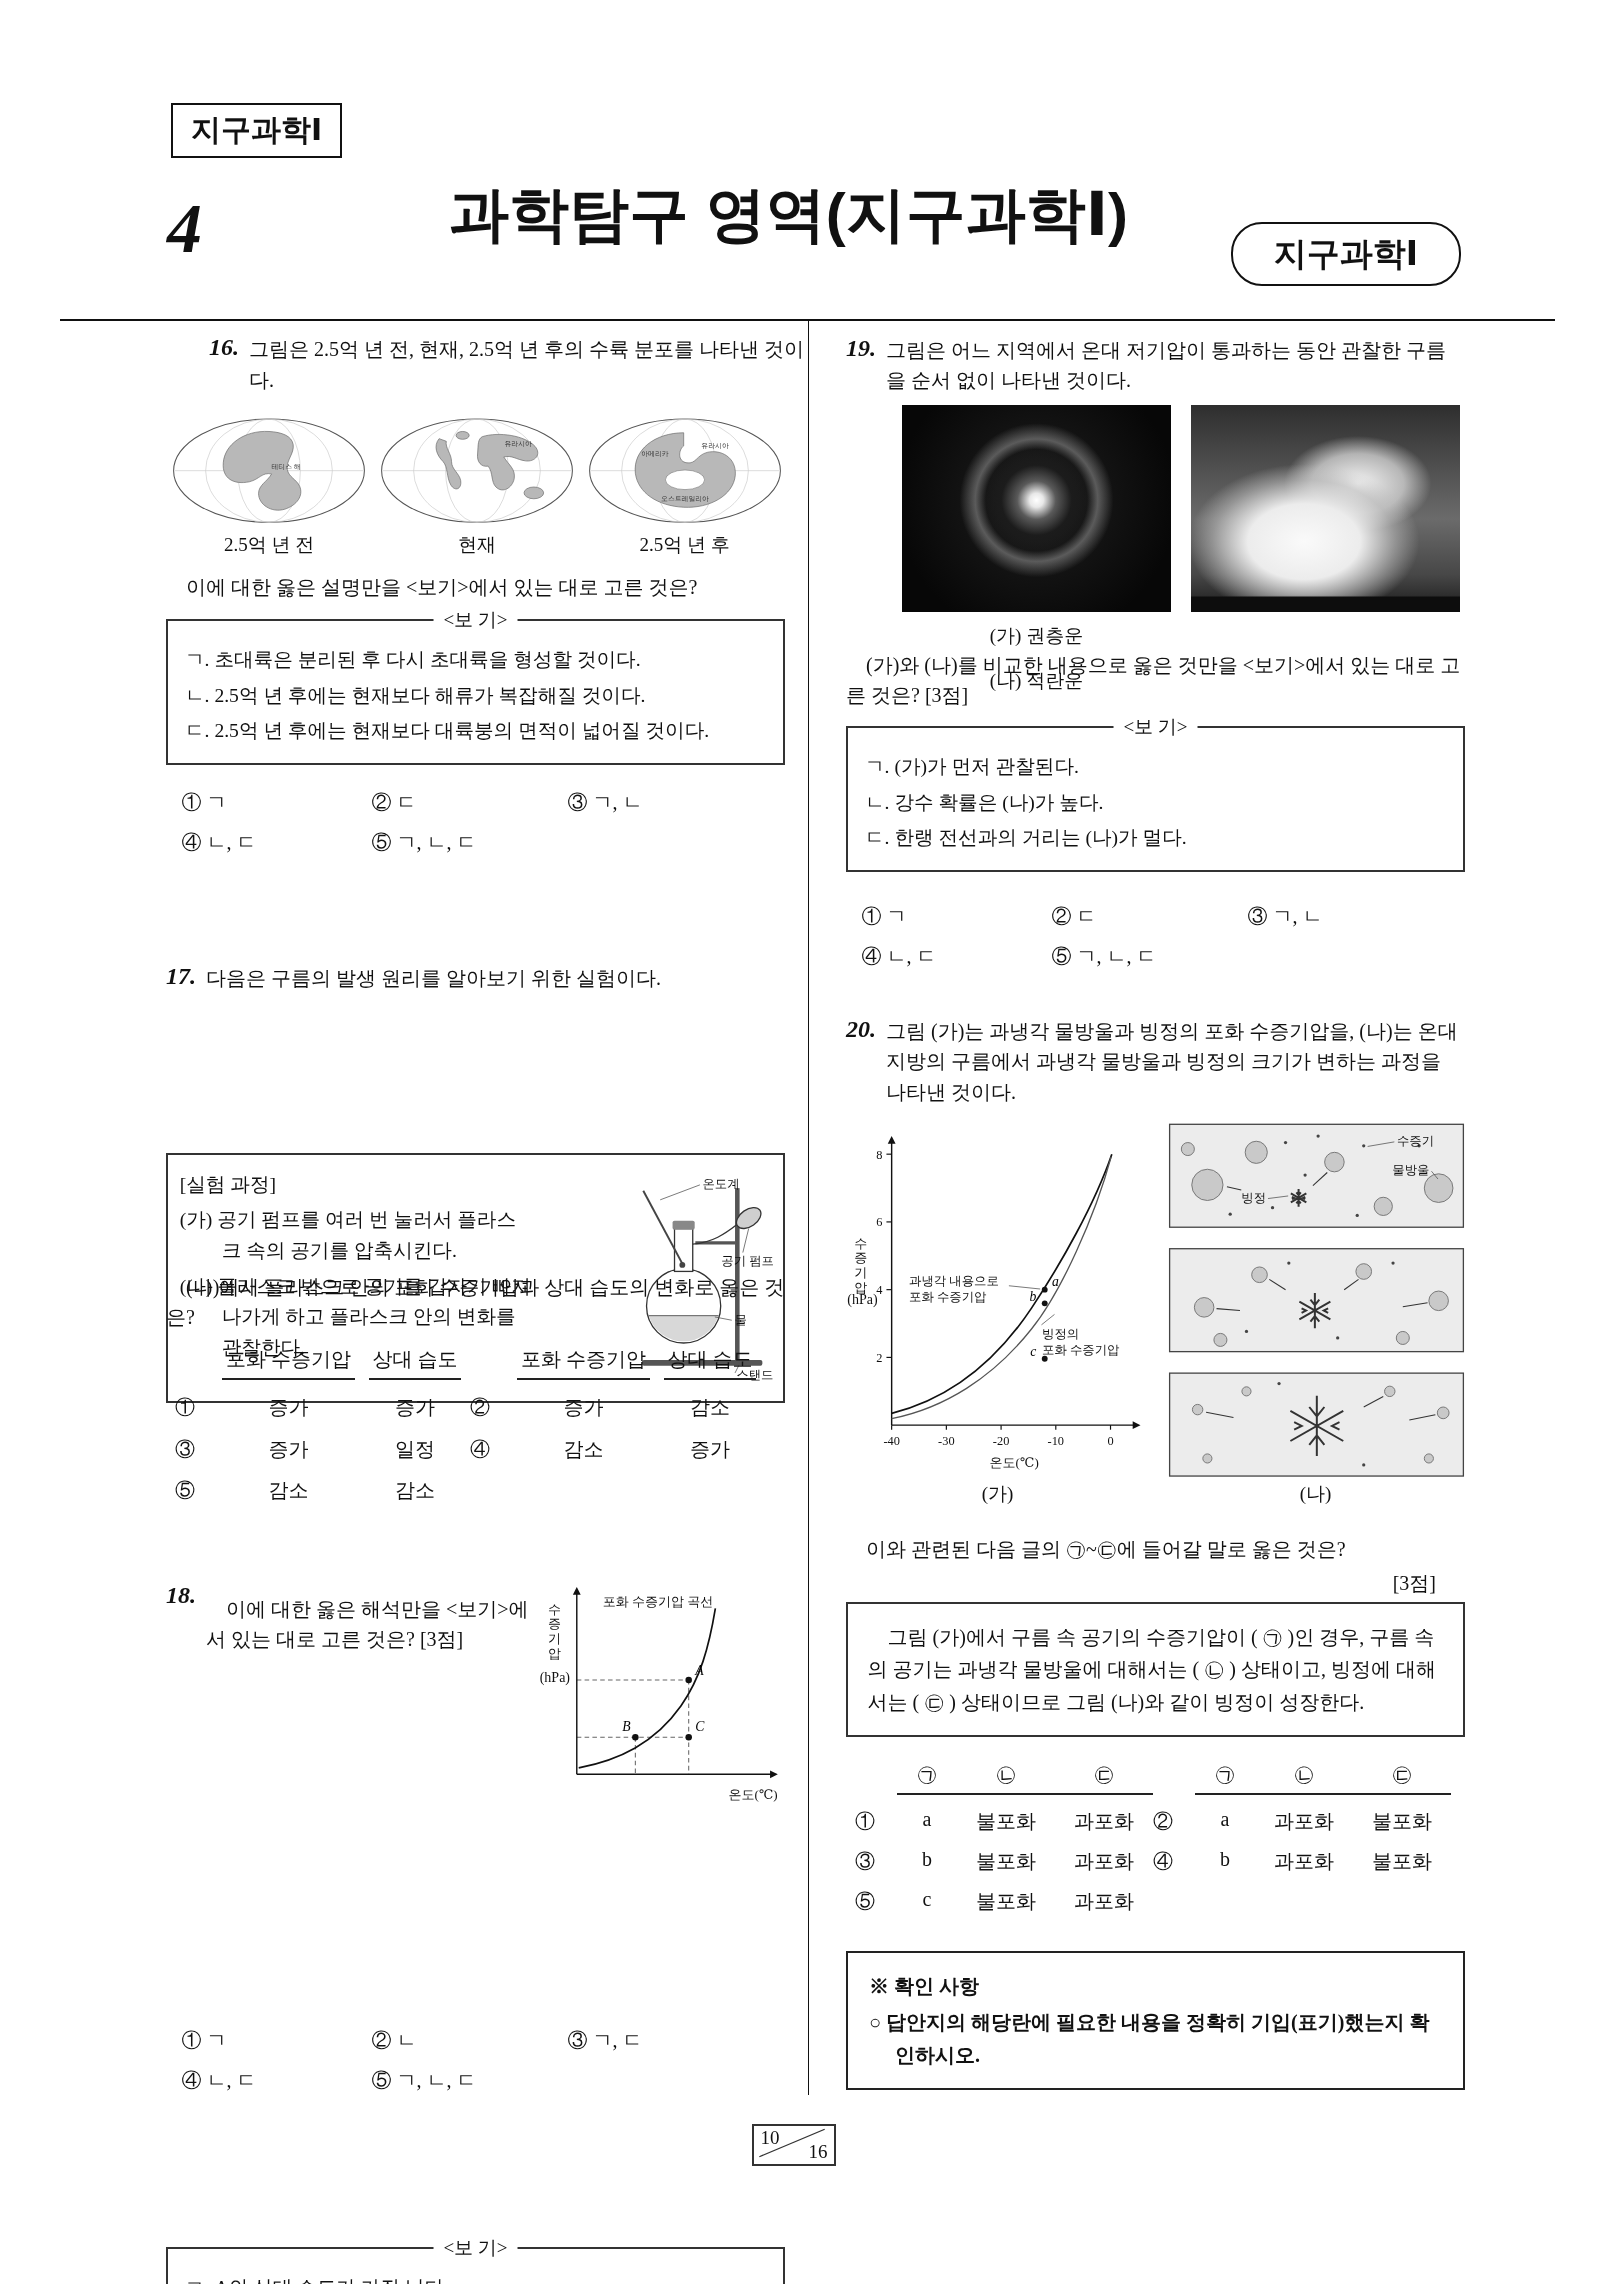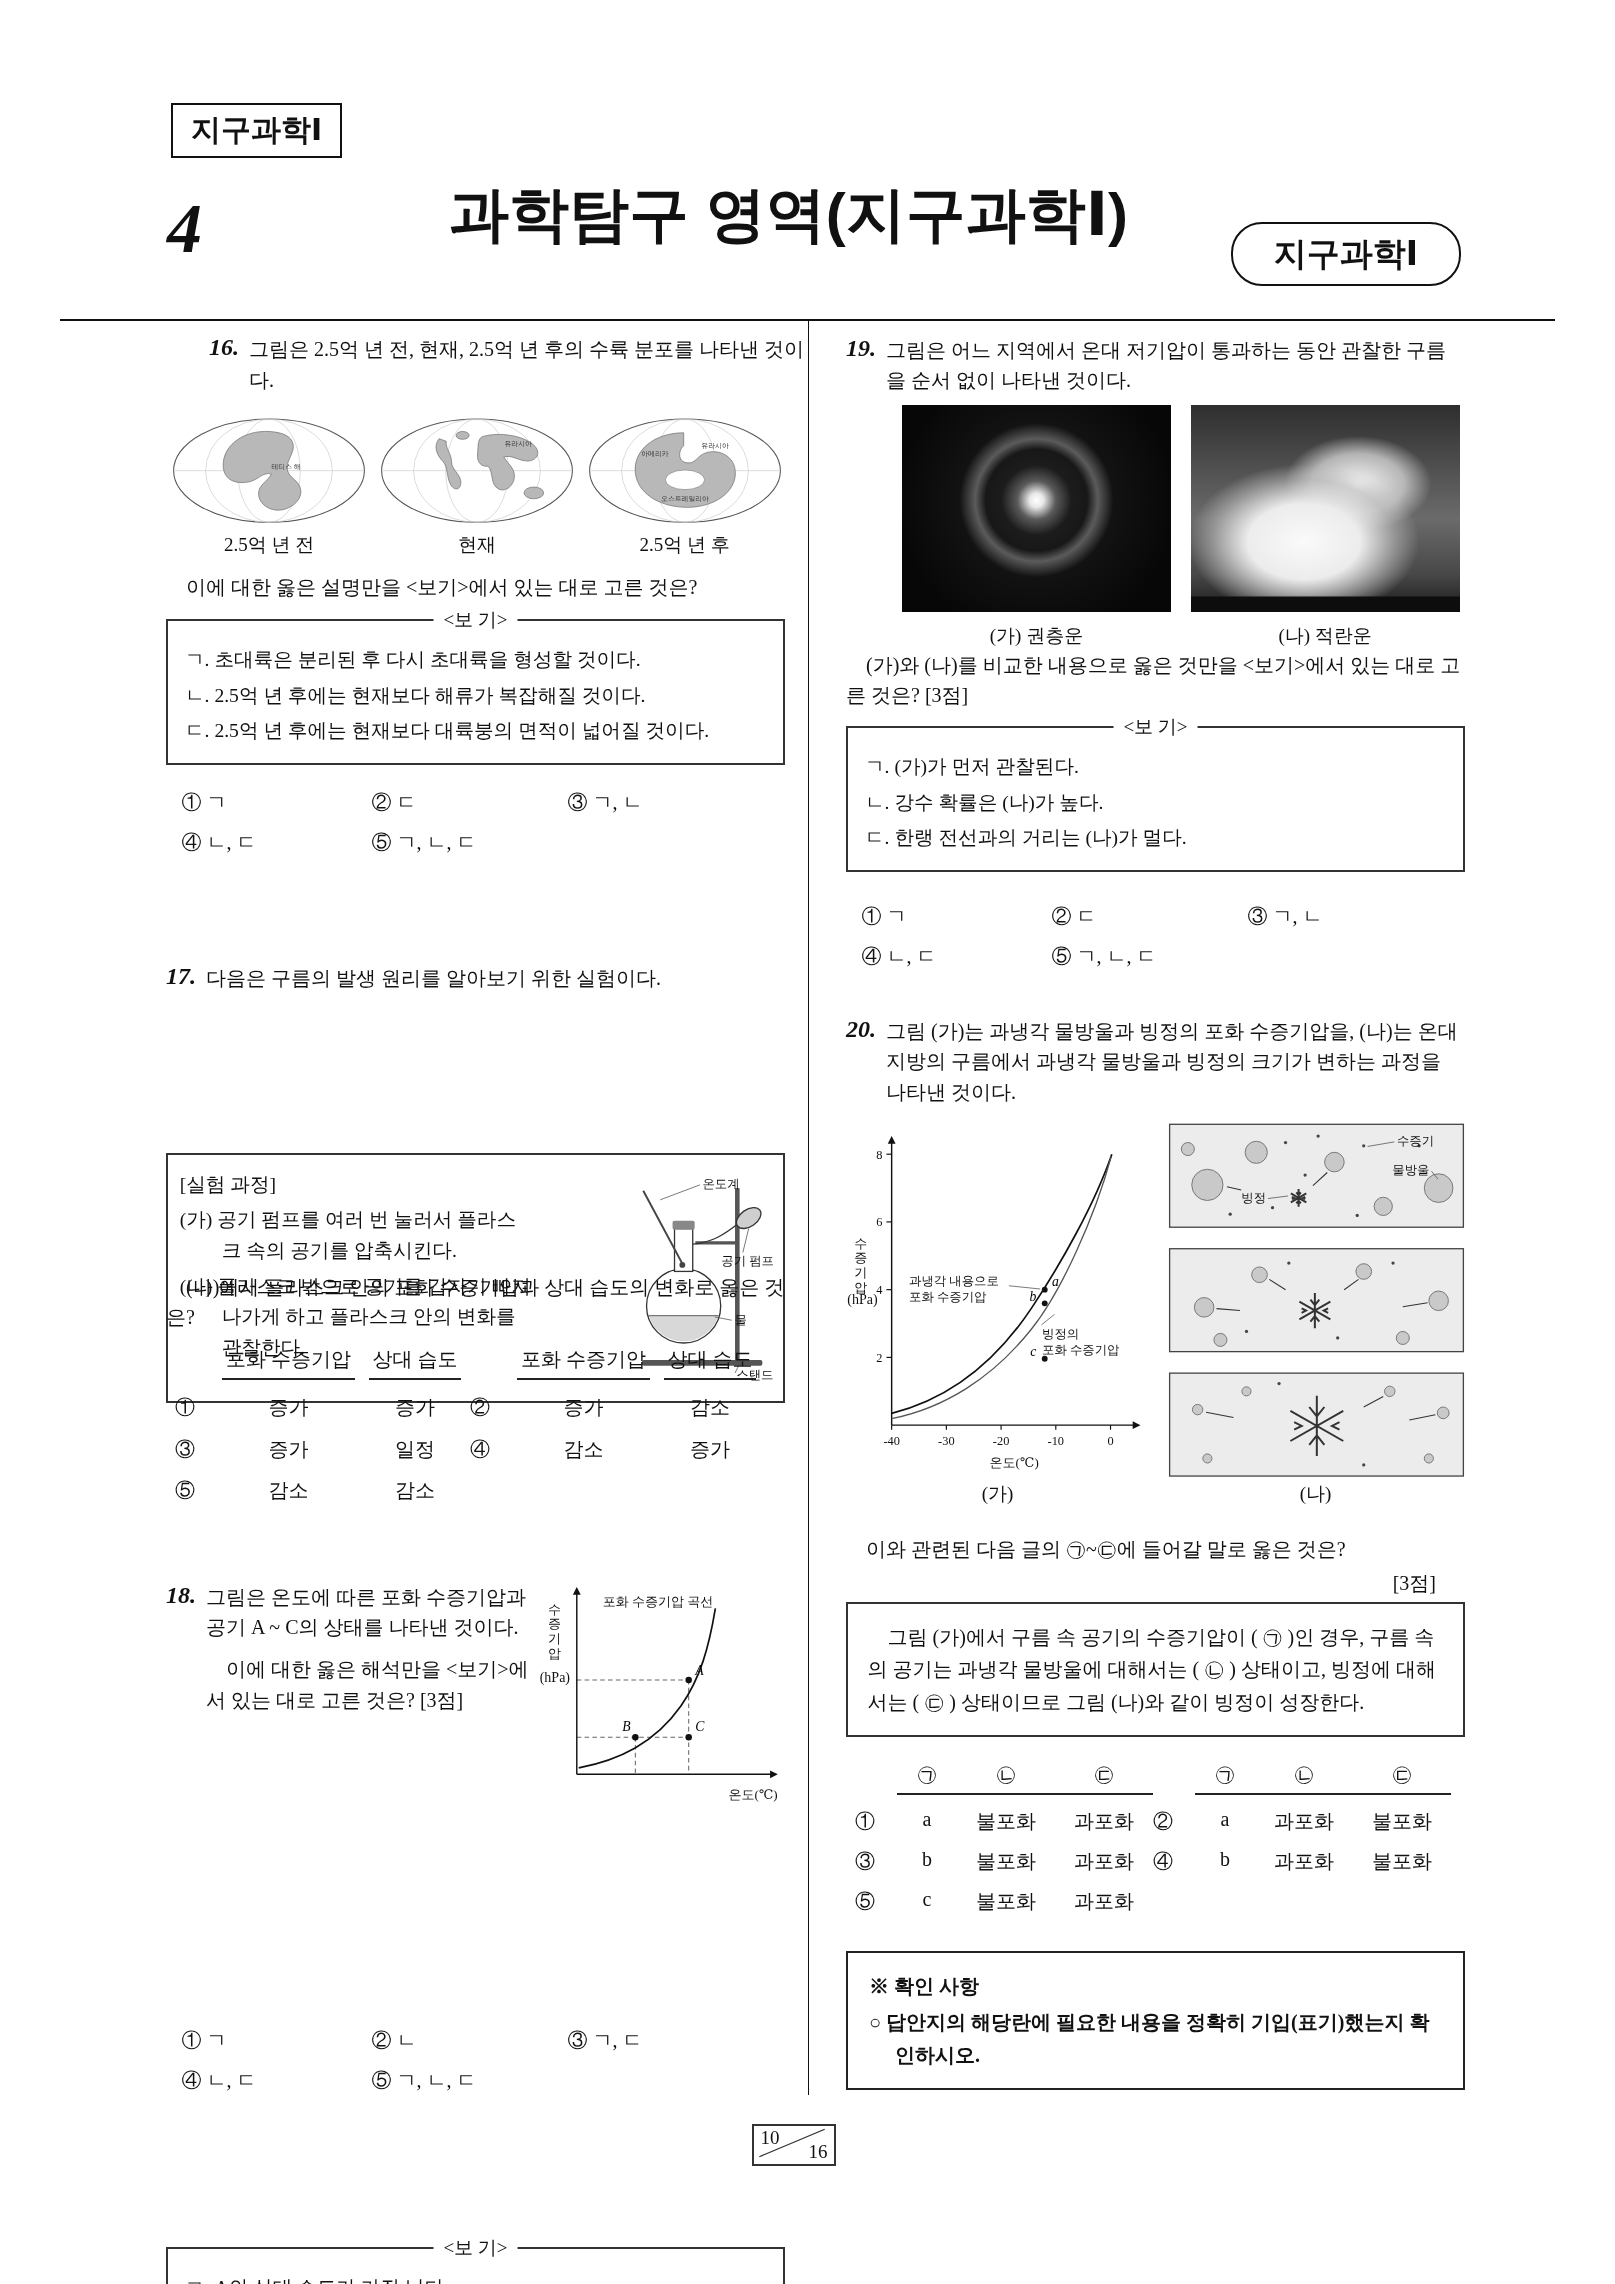--- a/index.html
+++ b/index.html
@@ -84,21 +84,21 @@
   .ph{width:269px;height:207px;}
   .ph-a{background:
       radial-gradient(circle at 50% 46%, #ffffff 0%, #e8e8e8 4%, rgba(110,110,110,.75) 11%, rgba(30,30,30,.55) 20%, rgba(0,0,0,0) 30%),
       radial-gradient(circle at 50% 46%, rgba(0,0,0,0) 29%, rgba(205,205,205,.38) 35%, rgba(0,0,0,0) 44%),
       radial-gradient(circle at 50% 46%, #202020 0%, #070707 80%);}
   .ph-b{background:
       linear-gradient(to top, #0d0d0d 0 7%, rgba(0,0,0,0) 8%),
       radial-gradient(ellipse 55% 48% at 42% 66%, #fafafa 0%, #ececec 38%, rgba(190,190,190,.55) 62%, rgba(0,0,0,0) 78%),
       radial-gradient(ellipse 38% 32% at 62% 38%, #f2f2f2 0%, rgba(225,225,225,.7) 45%, rgba(0,0,0,0) 72%),
       linear-gradient(to bottom, #2e2e2e 0%, #6b6b6b 55%, #474747 82%, #1a1a1a 100%);}
-  .phcaps{display:flex;gap:19.6px;padding-left:56px;margin-top:7.8px;}
+  .phcaps{display:flex;gap:19.6px;padding-left:56px;margin-top:7.8px;flex-direction:column;}
   .phcap{width:269px;text-align:center;font-size:19px;}
 
   
   .q20fig{height:395px;}
   .gwrap{position:absolute;left:0;top:0;width:303px;}
   .pwrap{position:absolute;right:0;top:3.9px;width:297px;}
   .cw{fill:none;stroke:#111;stroke-width:2.6;}
   .ci{fill:none;stroke:#555;stroke-width:2;}
   .tick{stroke:#111;stroke-width:1.8;}
   .tkl{font-size:19px;fill:#111;}
@@ -266,21 +266,20 @@
         <span class="c">감소</span>
         <span class="c">감소</span>
         <span></span>
         <span class="c"></span>
         <span class="c"></span>
       </div>
     </div>
 
     <div class="blk q" style="top:1258px;height:261px;">
       <span class="qnum">18.</span>
-      <div class="stem" style="width:329px;">그림은 온도에 따른 포화 수증기압과 공기 A ~ C의 상태를 나타낸 것이다.</div>
       <div class="prompt" style="width:329px;margin-top:11.7px;">이에 대한 옳은 해석만을 &lt;보기&gt;에서 있는 대로 고른 것은? [3점]</div>
       <div class="q18fig">
         <svg width="244" height="228" viewBox="0 0 375 350">
           <line class="dash" x1="55" y1="155" x2="227" y2="155"></line>
           <line class="dash" x1="227" y1="155" x2="227" y2="300"></line>
           <line class="dash" x1="55" y1="243" x2="227" y2="243"></line>
           <line class="dash" x1="145" y1="243" x2="145" y2="300"></line>
           <line class="ax" x1="55" y1="300" x2="55" y2="18"></line>
           <path d="M55,12 l-6,12 h12 z" fill="#111"></path>
           <line class="ax" x1="55" y1="300" x2="358" y2="300"></line>

